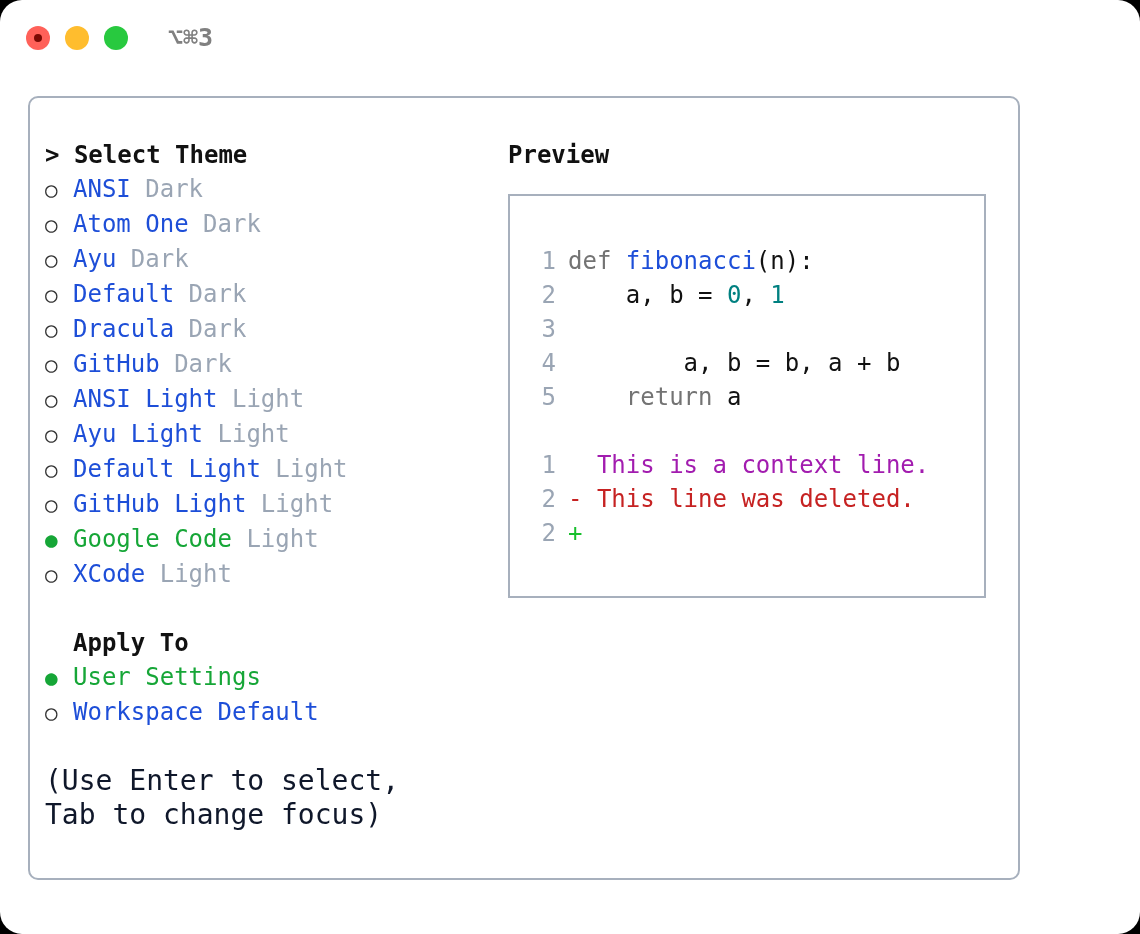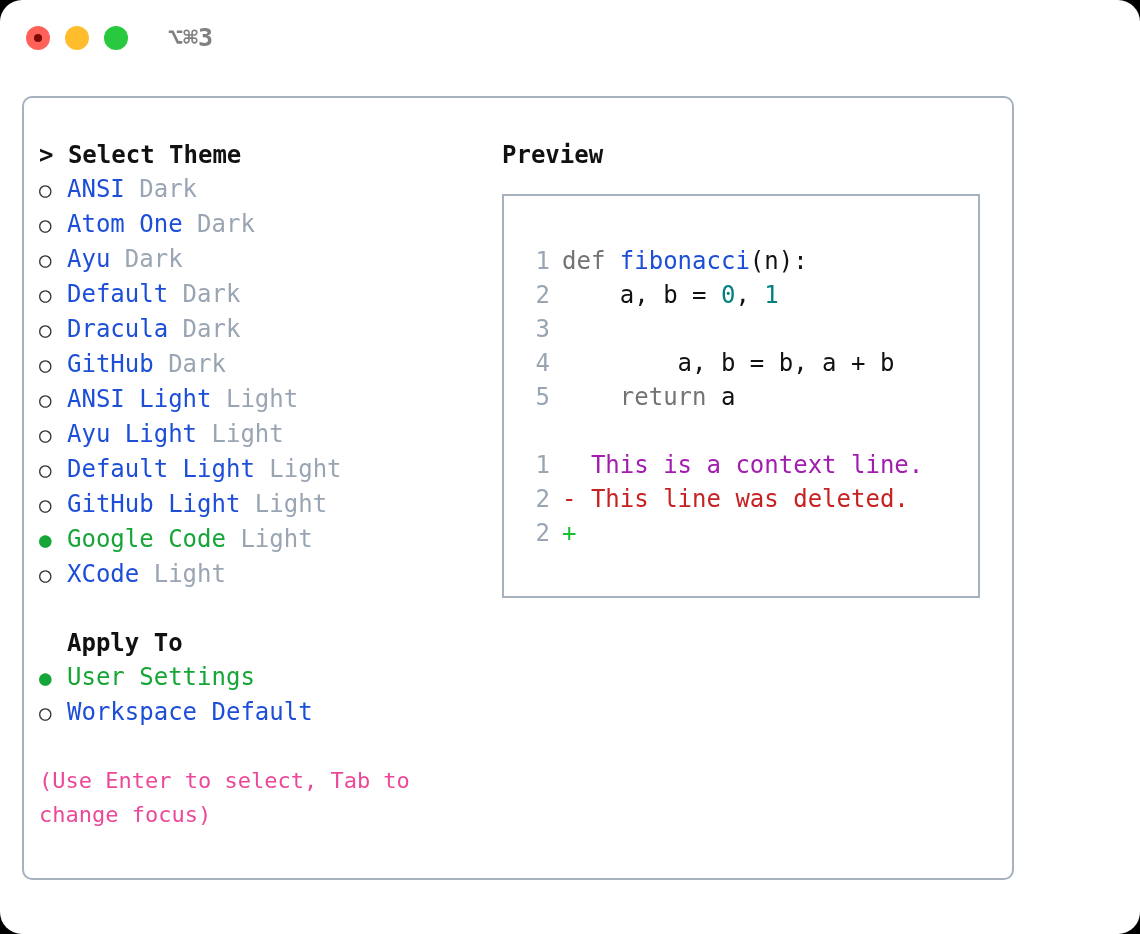--- a/index.html
+++ b/index.html
@@ -66,21 +66,21 @@
     font-size: 25px;
     font-weight: bold;
     color: #808080;
     letter-spacing: 0px;
     white-space: pre;
   }
 
   
   .panel {
     position: absolute;
-    left: 22px;
+    left: 28px;
     top: 96px;
     width: 992px;
     height: 784px;
     border: 2px solid #a7b0bd;
     border-radius: 10px;
     box-sizing: border-box;
     background: #ffffff;
   }
 
   
@@ -115,23 +115,23 @@
   }
   .opt-row.selected .bullet { color: #16a637; }
   .opt-label { color: #1d4ed8; }
   .opt-row.selected .opt-label { color: #16a637; }
   .opt-variant { color: #9aa5b4; }
 
   .spacer-row { height: 34px; }
 
   .hint {
     margin-top: 34px;
-    font-size: 22px;
-    line-height: 34px;
-    color: #ec4899;
+    font-size: 28px;
+    line-height: 34px;
+    color: #0f172a;
     width: 420px;
   }
 
   
   .right-col {
     position: absolute;
     left: 478px;
     top: 40px;
     width: 500px;
   }

